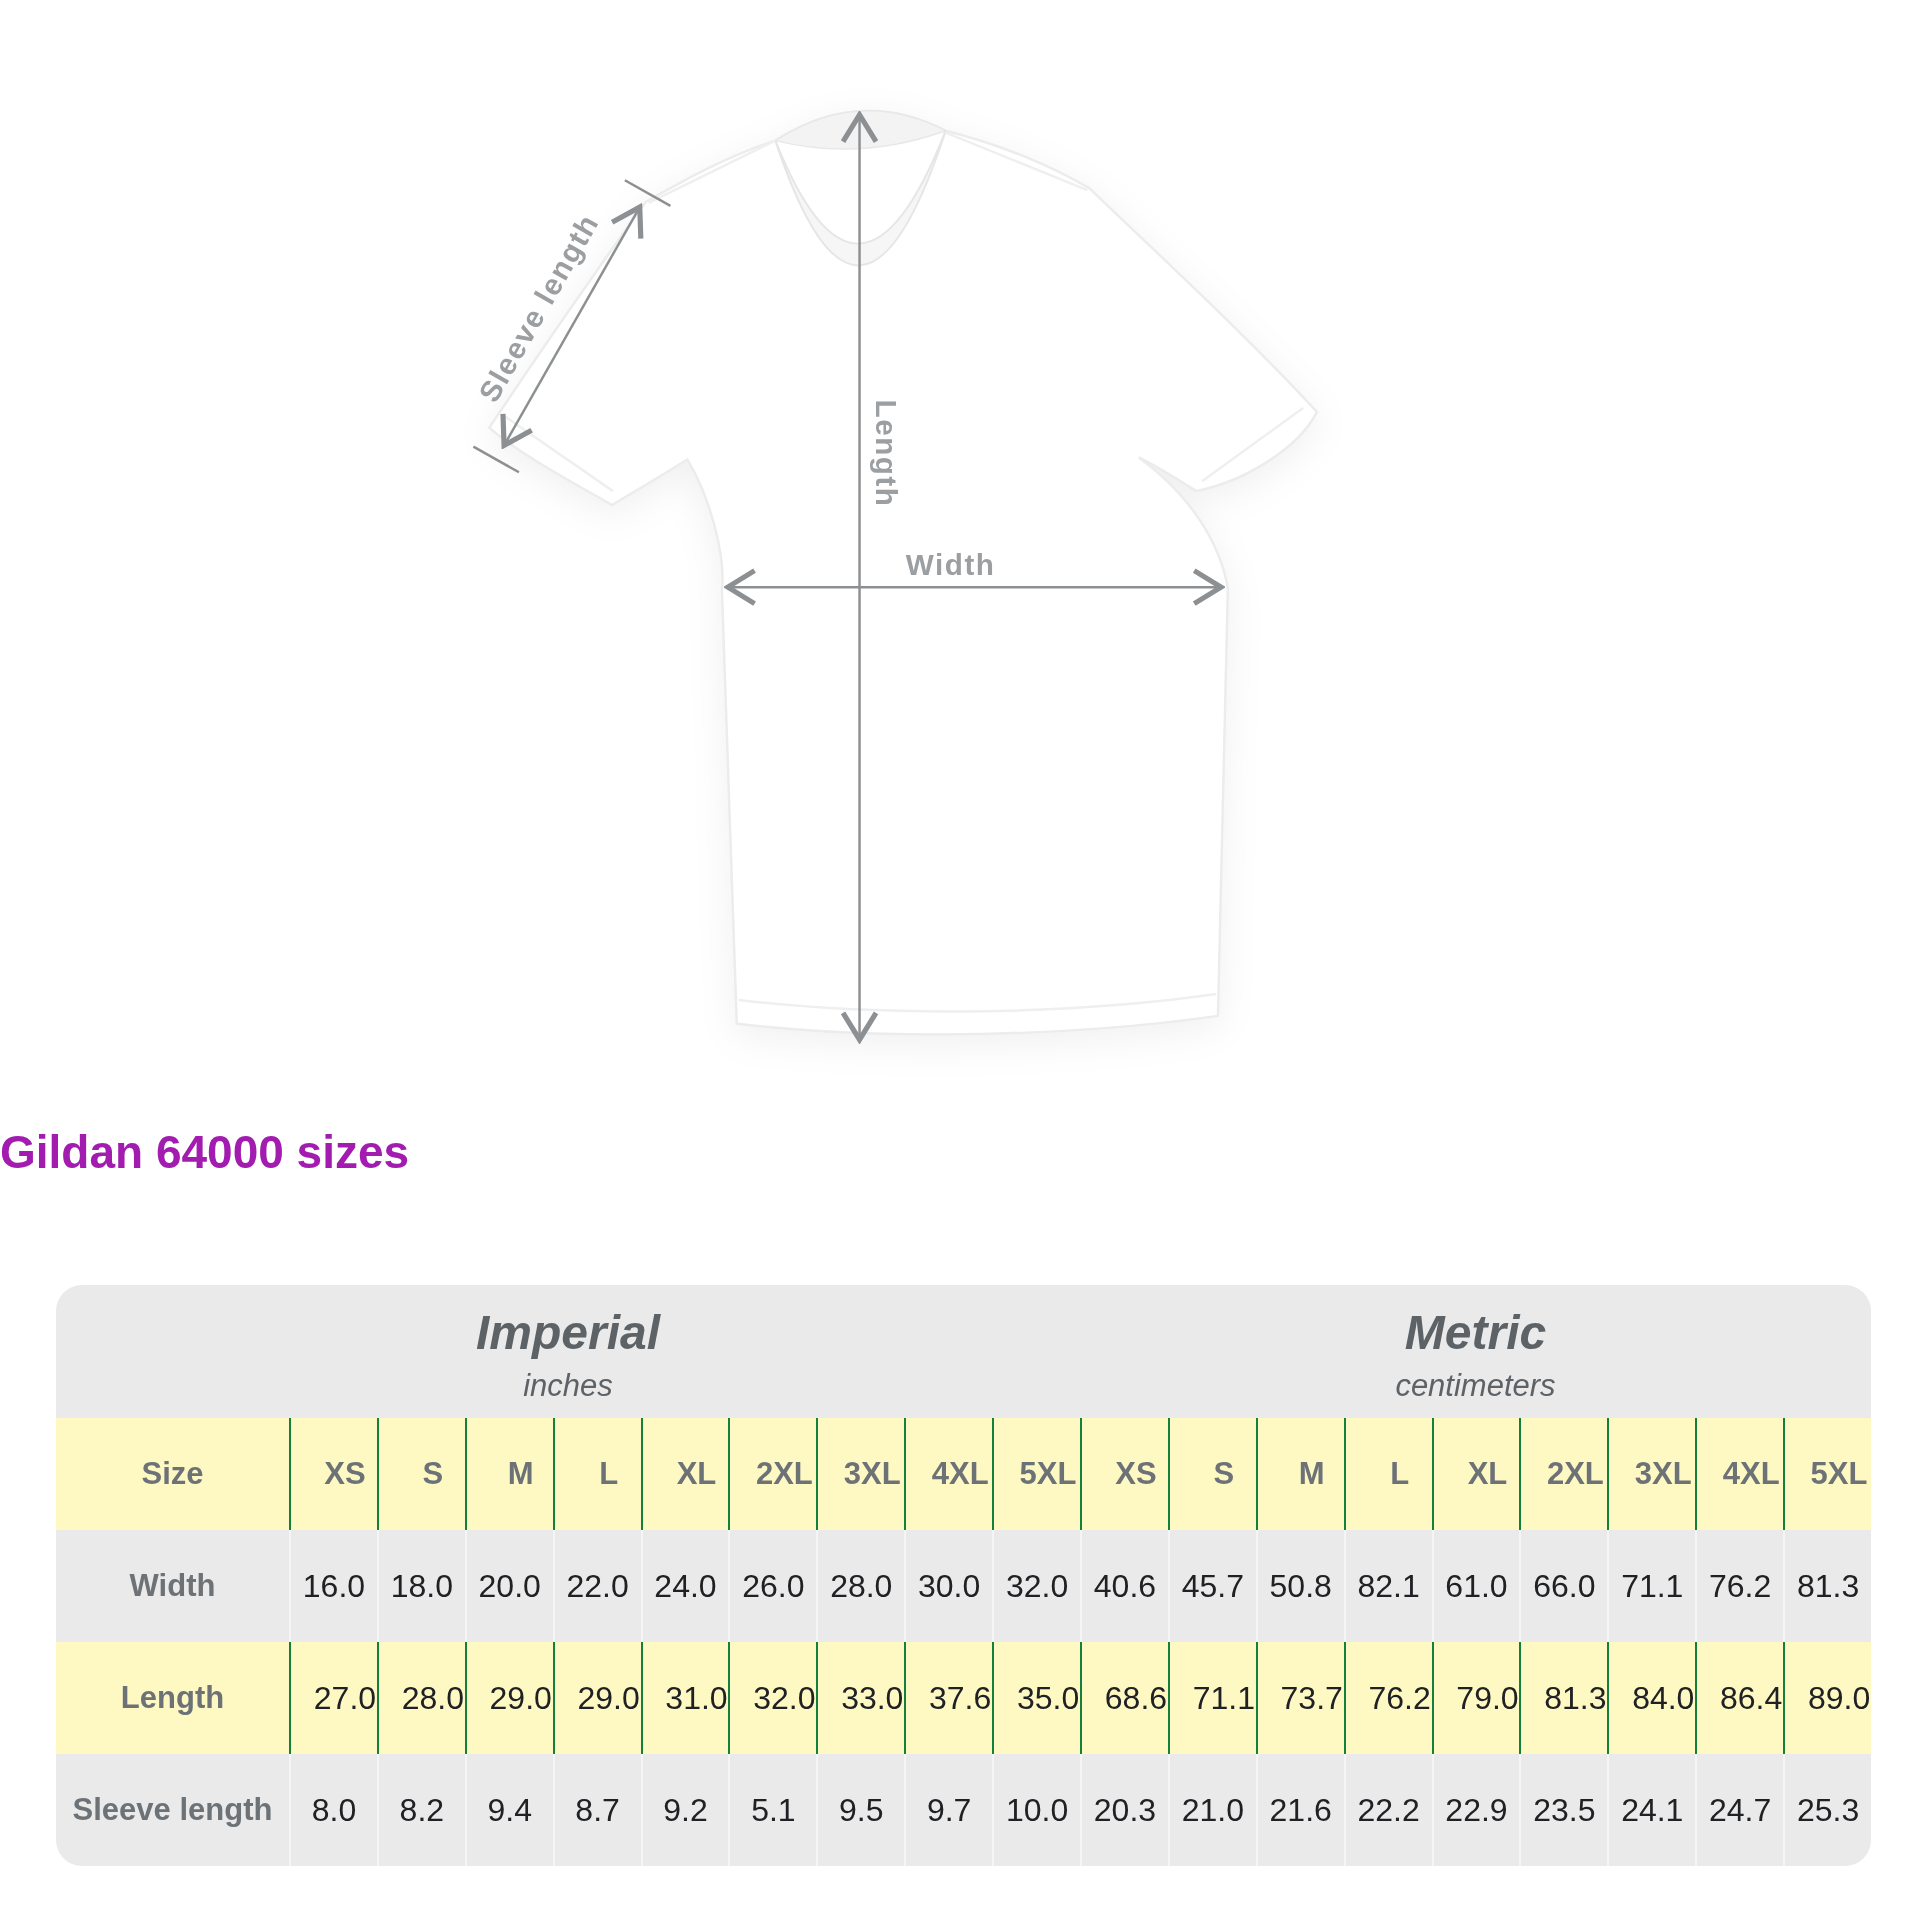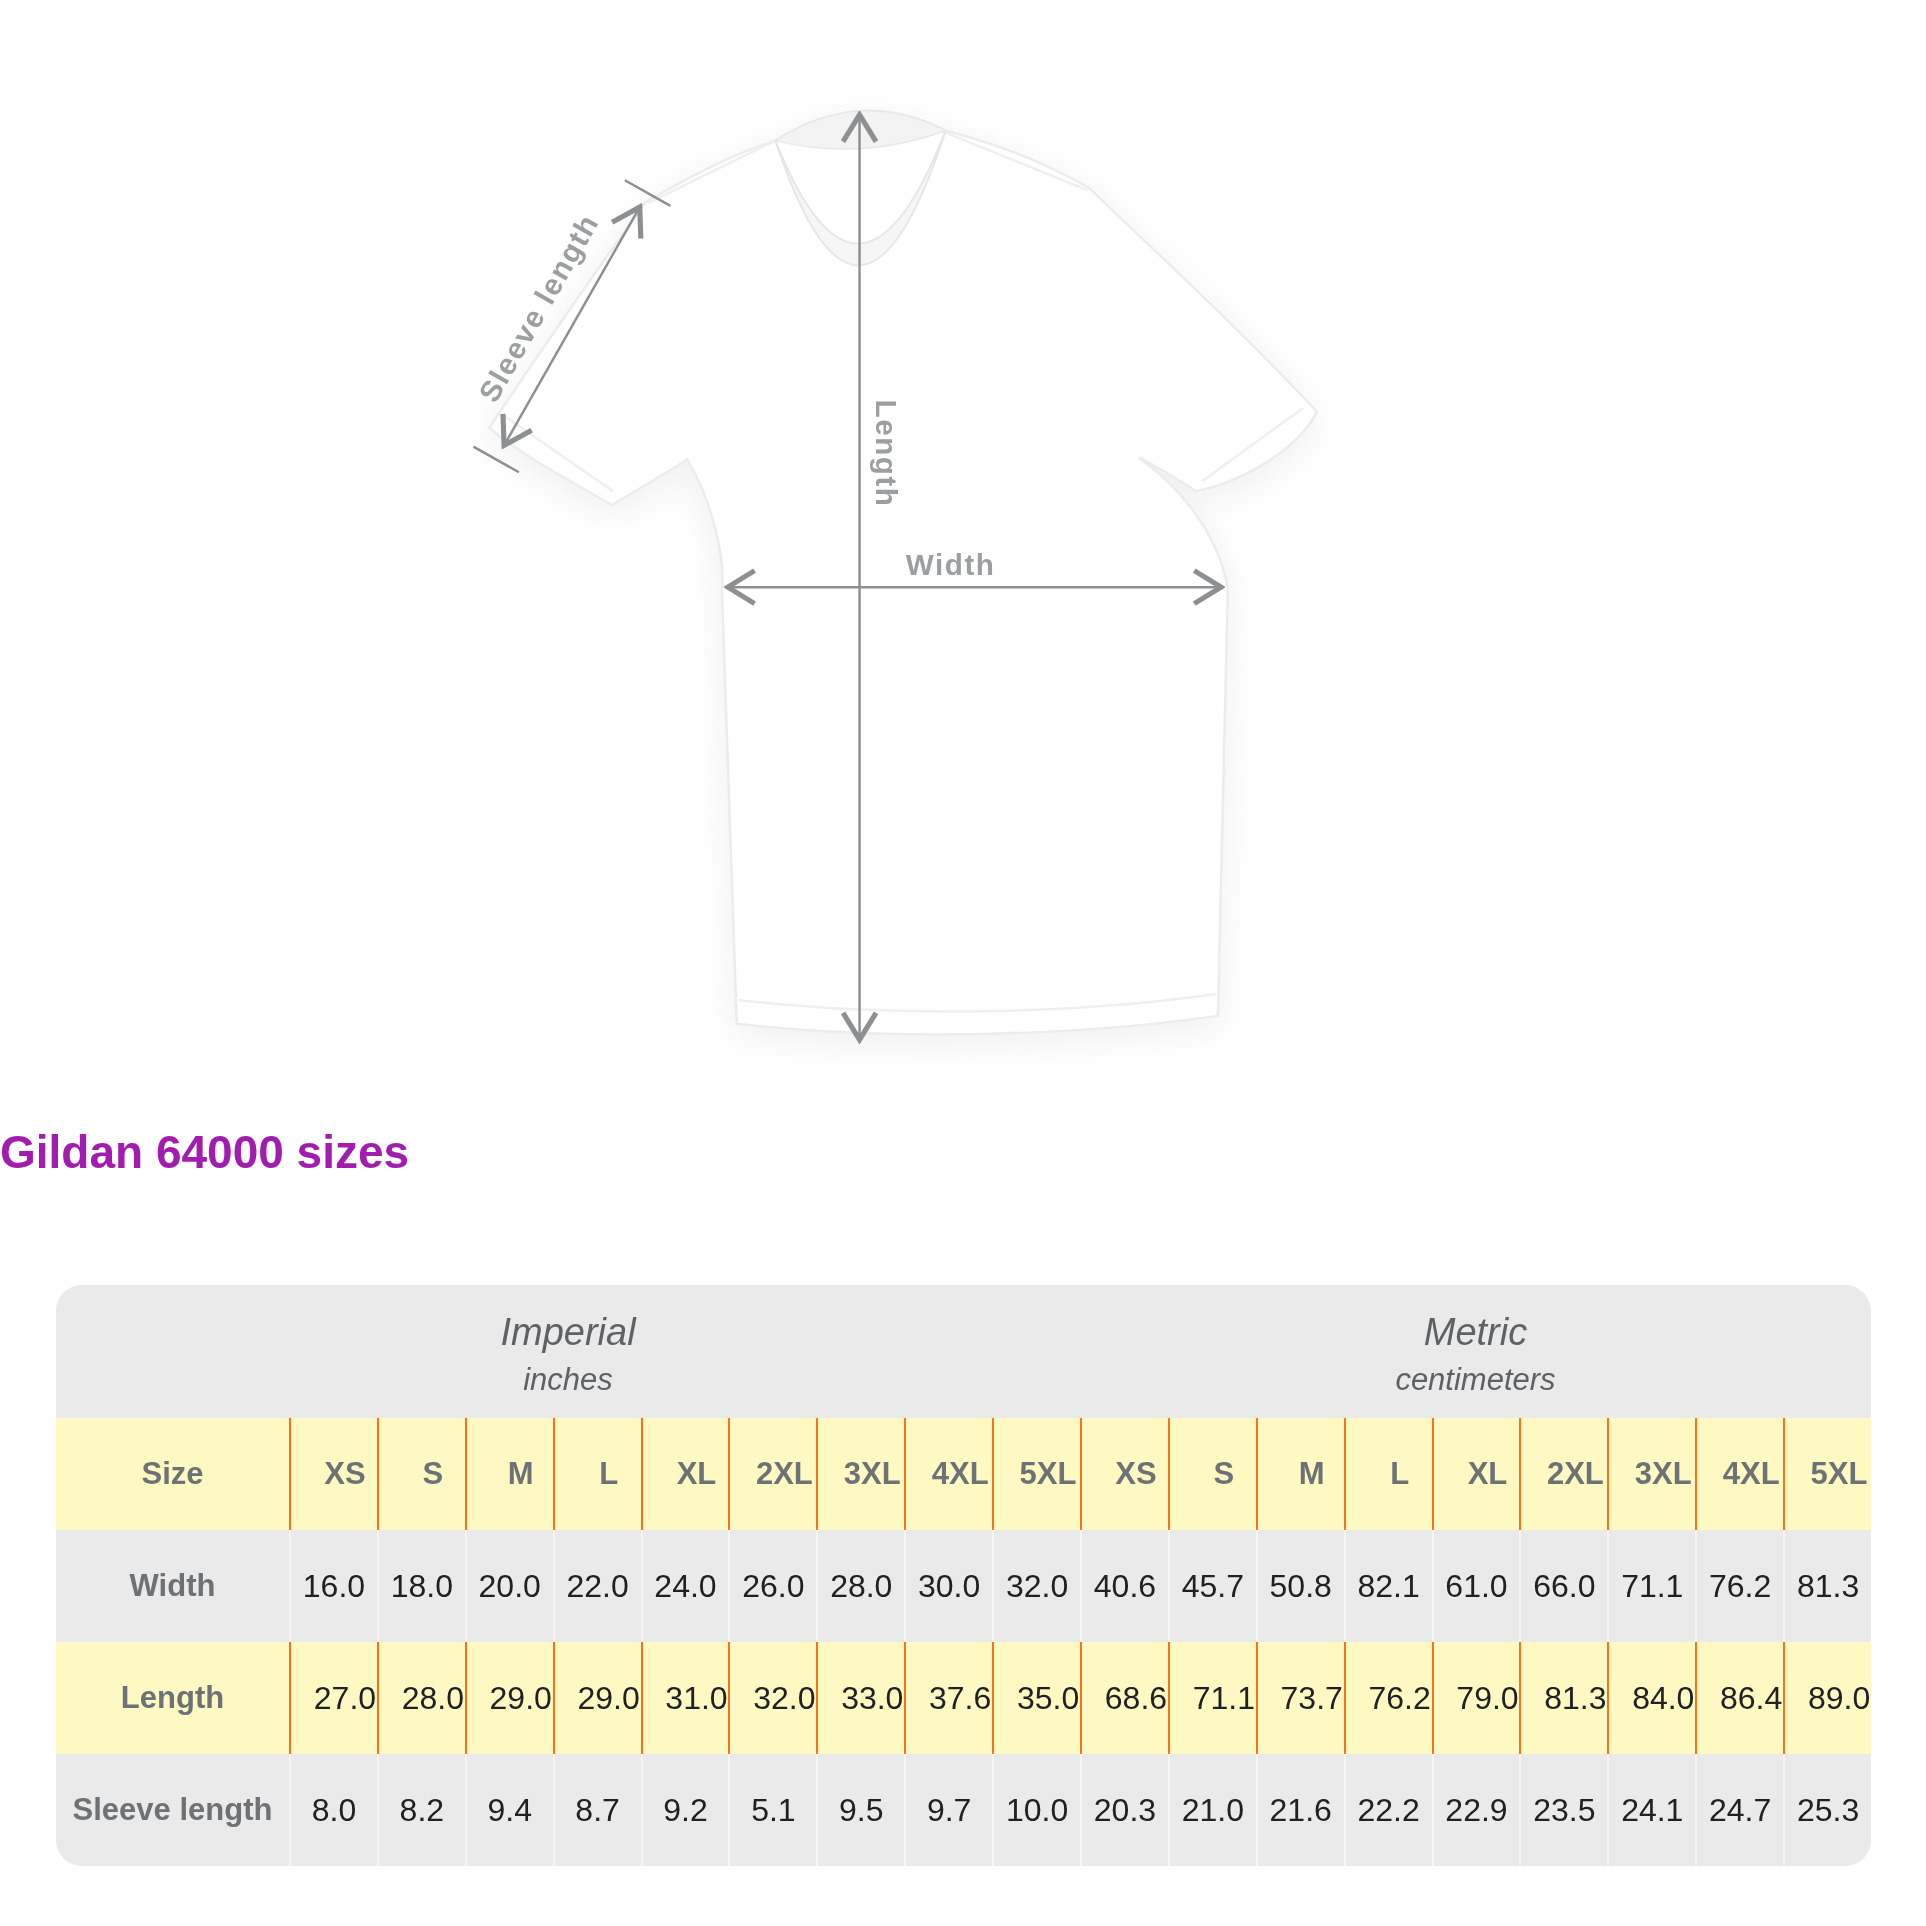--- a/index.html
+++ b/index.html
@@ -22,27 +22,27 @@
               font-size:28px;font-style:italic;color:#55585a;}
   
   .size-table{position:absolute;top:1285px;left:56px;width:1815px;border-radius:26px;
               overflow:hidden;}
   .units-band{display:grid;grid-template-columns:233px repeat(18,1fr);background:#eaeaea;
               height:133px;}
   .unit-group{display:flex;flex-direction:column;align-items:center;justify-content:center;
               padding-top:6px;}
   .unit-group.imperial{grid-column:1/11;}
   .unit-group.metric{grid-column:11/20;}
-  .unit-name{font-size:38px;font-weight:normal;font-style:italic;color:#5d6267;}
+  .unit-name{font-size:48px;font-weight:bold;font-style:italic;color:#5d6267;}
   .unit-sub{font-size:31px;font-style:italic;color:#5d6267;margin-top:8px;}
   .trow{display:grid;grid-template-columns:233px repeat(18,1fr);height:112px;}
   .trow.white{background:#fef9c3;}
   .trow.gray{background:#eaeaea;}
   .cell{display:flex;align-items:center;justify-content:center;font-size:32px;color:#202124;}
-  .trow.white .cell + .cell{border-left:2px solid #f97316;padding-left:22px;}
+  .trow.white .cell + .cell{border-left:2px solid #15803d;padding-left:22px;}
   .trow.gray  .cell + .cell{border-left:2px solid #f5f5f5;}
   .trow .cell.group-split{border-left-width:3px;}
   .cell.head,.cell.rowlabel{font-weight:bold;color:#6d7277;font-size:31px;}
 </style>
 </head>
 <body>
 
 <div class="page">
 
   <svg class="diagram" width="1927" height="1104" viewBox="0 0 1946 1115">

